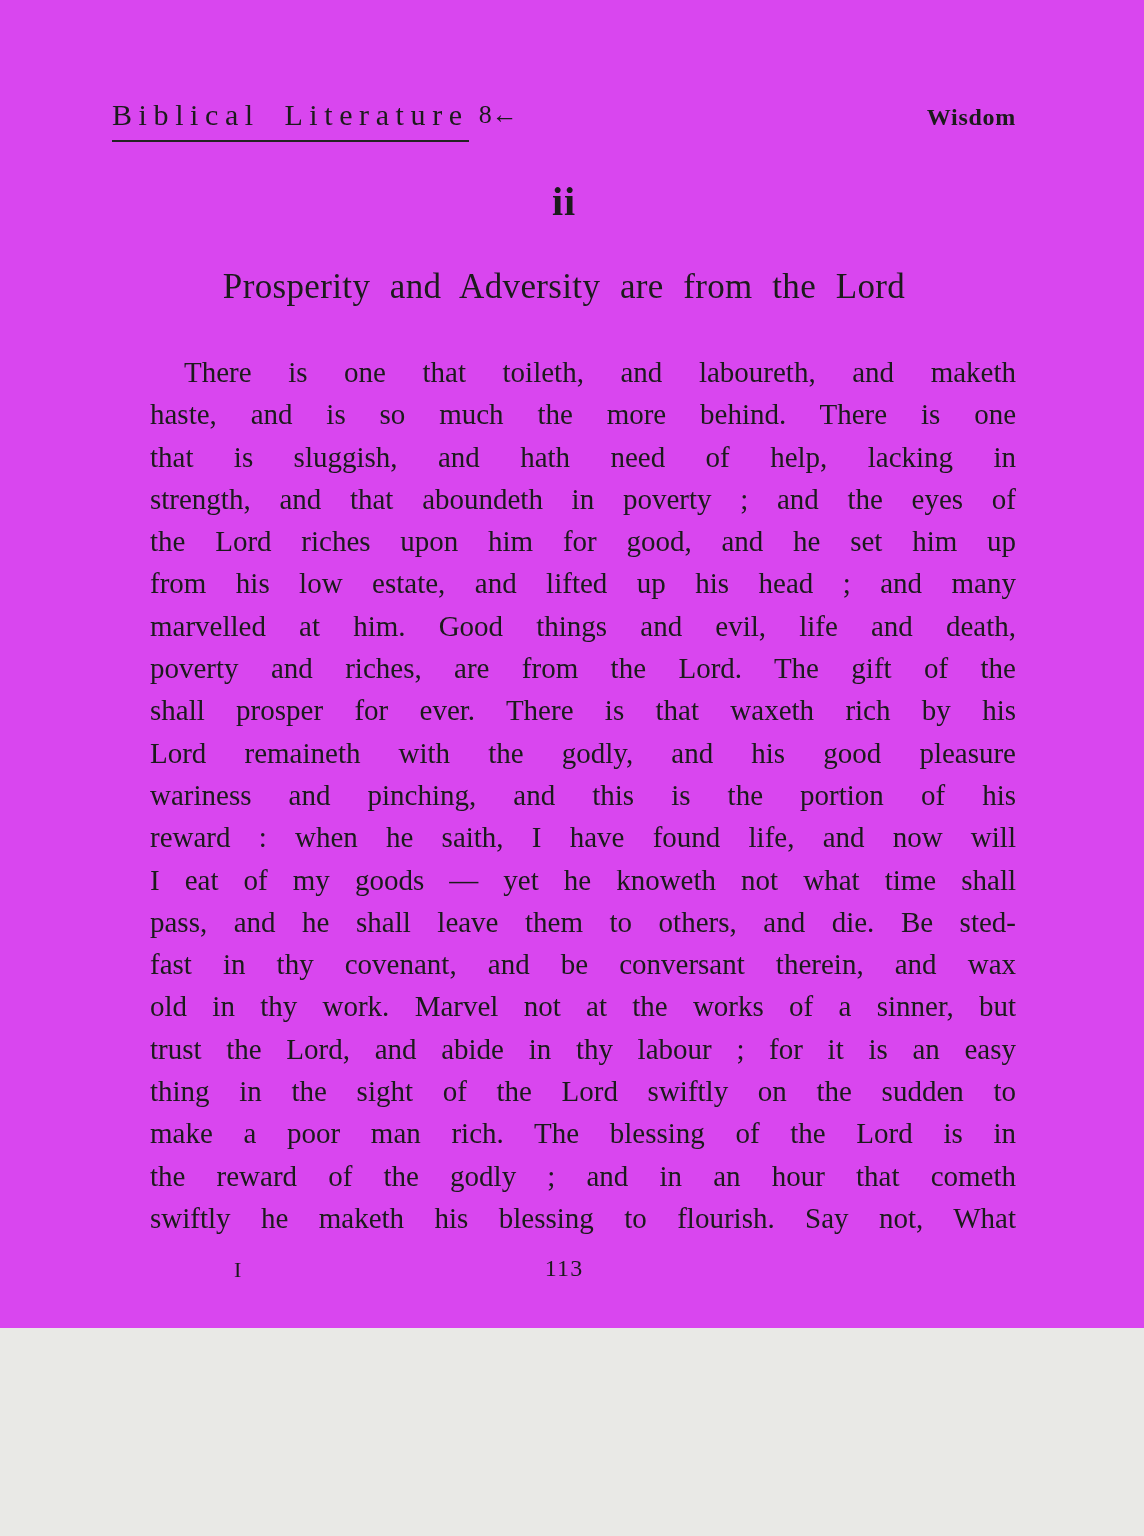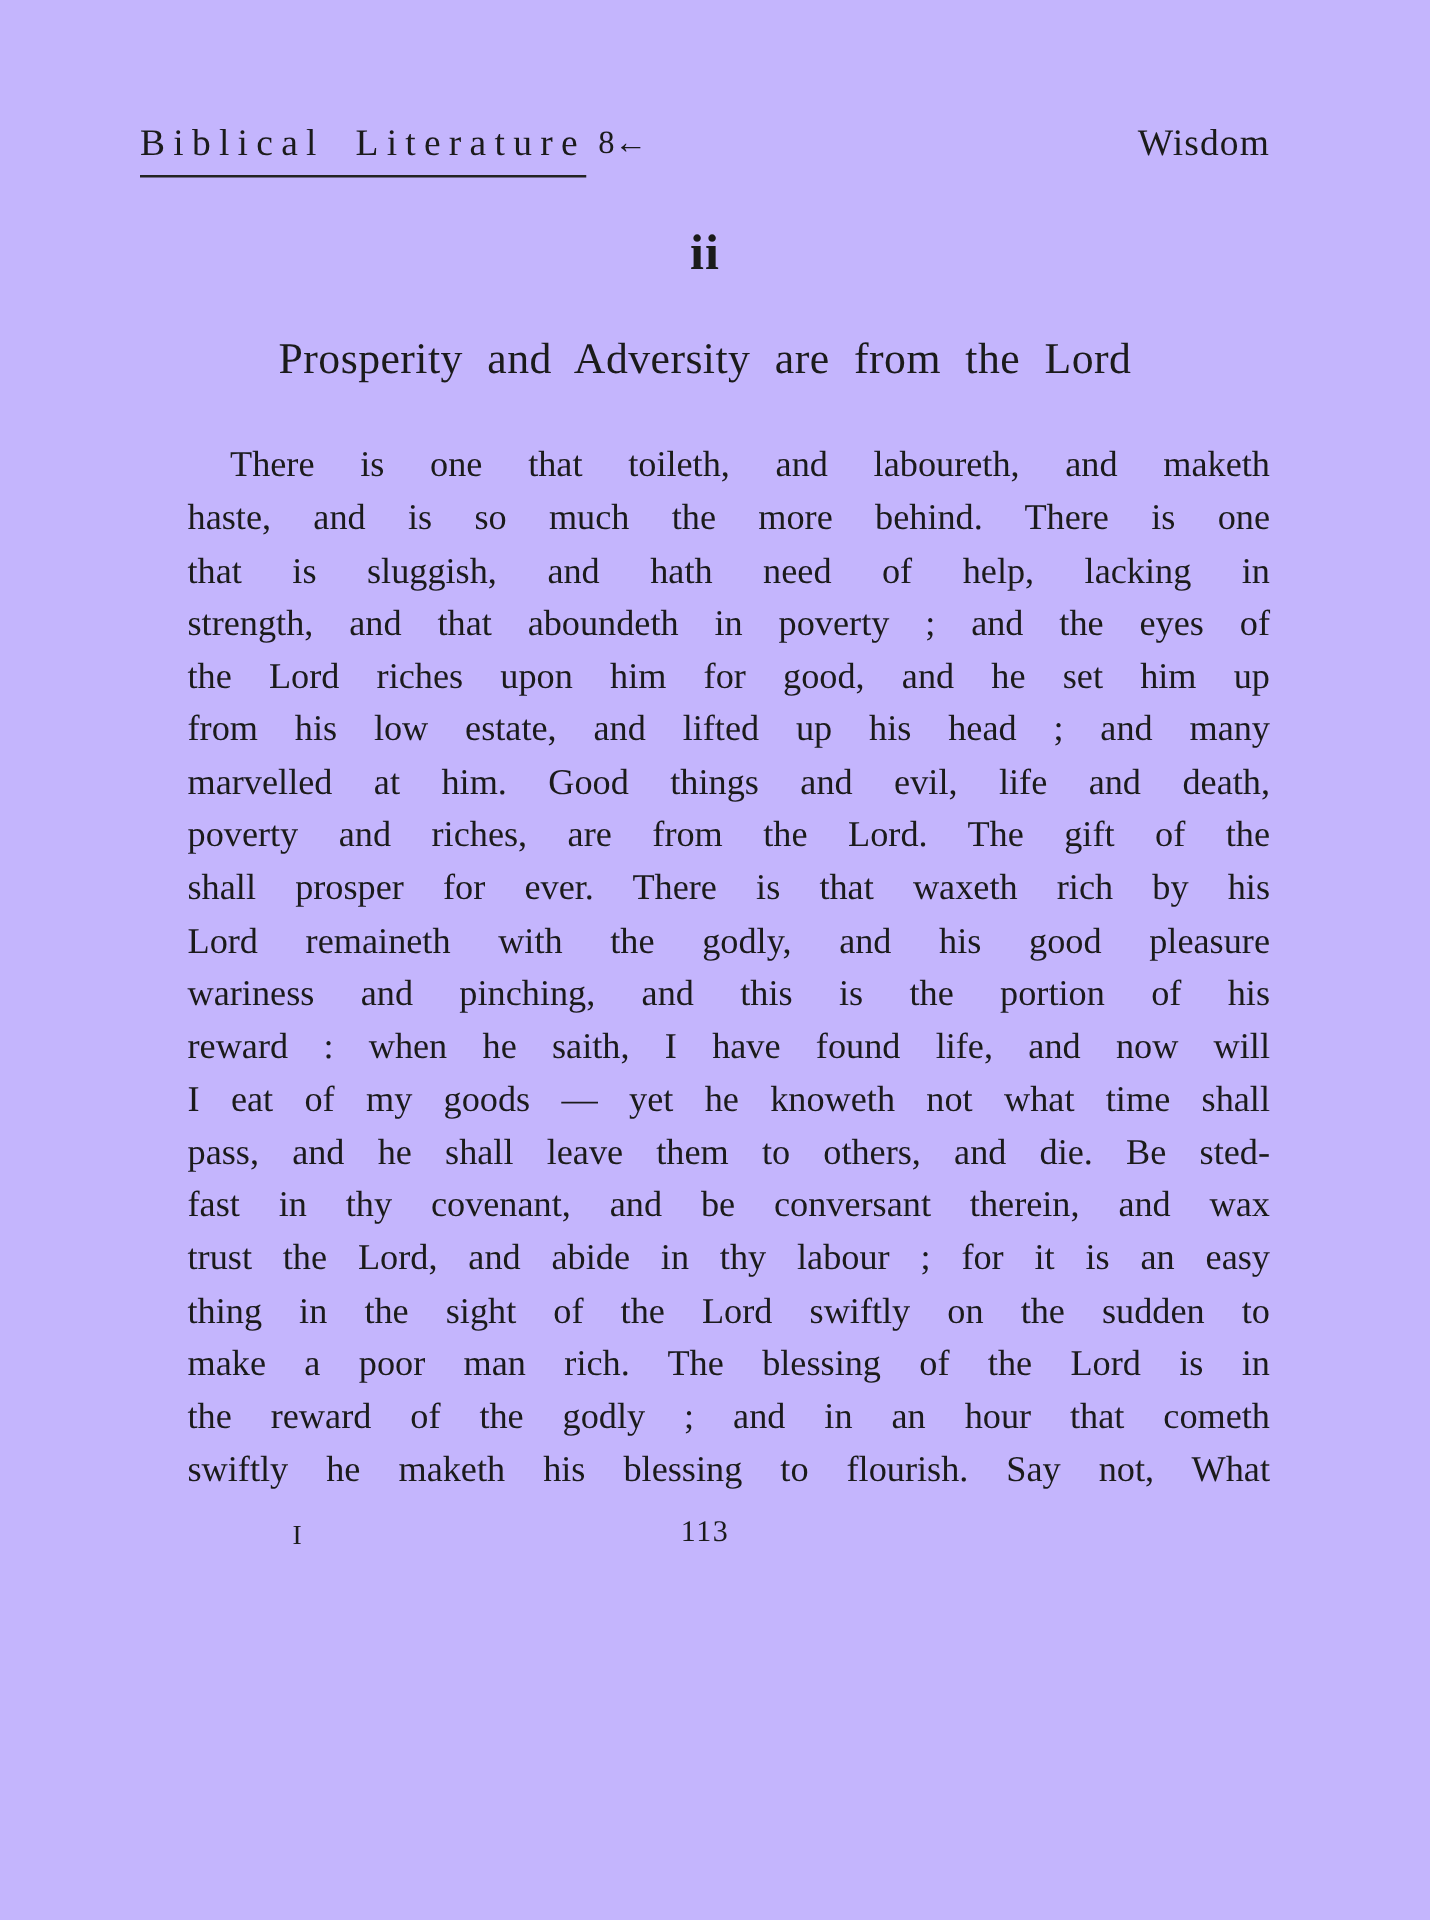--- a/index.html
+++ b/index.html
@@ -4,22 +4,22 @@
 <style>
   * { box-sizing: border-box; }
   html, body { margin: 0; padding: 0; }
   body {
     width: 1144px; height: 1536px;
     background: #e9e9e6;
     font-family: "Liberation Serif", serif;
   }
   .page {
     position: relative;
-    width: 1144px; height: 1536px;
-    background: #c4b5fd;
+    width: 1144px; height: 1328px;
+    background: #d946ef;
     color: #1b1b1b;
     padding: 98px 128px 0 112px;
     overflow: hidden;
   }
   .running-head {
     display: flex;
     justify-content: space-between;
     align-items: baseline;
   }
   .head-left { display: flex; align-items: baseline; }
@@ -30,22 +30,22 @@
     border-bottom: 2px solid #232323;
     padding-bottom: 8px;
   }
   .ornament {
     font-size: 26px;
     margin-left: 10px;
     transform: translateY(-2px);
     display: inline-block;
   }
   .section-head {
-    font-size: 30px;
-    font-weight: normal;
+    font-size: 24px;
+    font-weight: bold;
     letter-spacing: 0.03em;
   }
   .chapter-number {
     margin-top: 36px;
     text-align: center;
     font-size: 40px;
     font-weight: bold;
     letter-spacing: 0.02em;
   }
   .chapter-title {
@@ -107,20 +107,21 @@
       <div class="line">from his low estate, and lifted up his head ; and many</div>
       <div class="line">marvelled at him. Good things and evil, life and death,</div>
       <div class="line">poverty and riches, are from the Lord. The gift of the</div>
       <div class="line">shall prosper for ever. There is that waxeth rich by his</div>
       <div class="line">Lord remaineth with the godly, and his good pleasure</div>
       <div class="line">wariness and pinching, and this is the portion of his</div>
       <div class="line">reward : when he saith, I have found life, and now will</div>
       <div class="line">I eat of my goods — yet he knoweth not what time shall</div>
       <div class="line">pass, and he shall leave them to others, and die. Be sted-</div>
       <div class="line">fast in thy covenant, and be conversant therein, and wax</div>
+      <div class="line">old in thy work. Marvel not at the works of a sinner, but</div>
       <div class="line">trust the Lord, and abide in thy labour ; for it is an easy</div>
       <div class="line">thing in the sight of the Lord swiftly on the sudden to</div>
       <div class="line">make a poor man rich. The blessing of the Lord is in</div>
       <div class="line">the reward of the godly ; and in an hour that cometh</div>
       <div class="line">swiftly he maketh his blessing to flourish. Say not, What</div>
     </div>
 
   <footer class="page-footer">
     <span class="signature">I</span>
     <span class="page-number">113</span>

